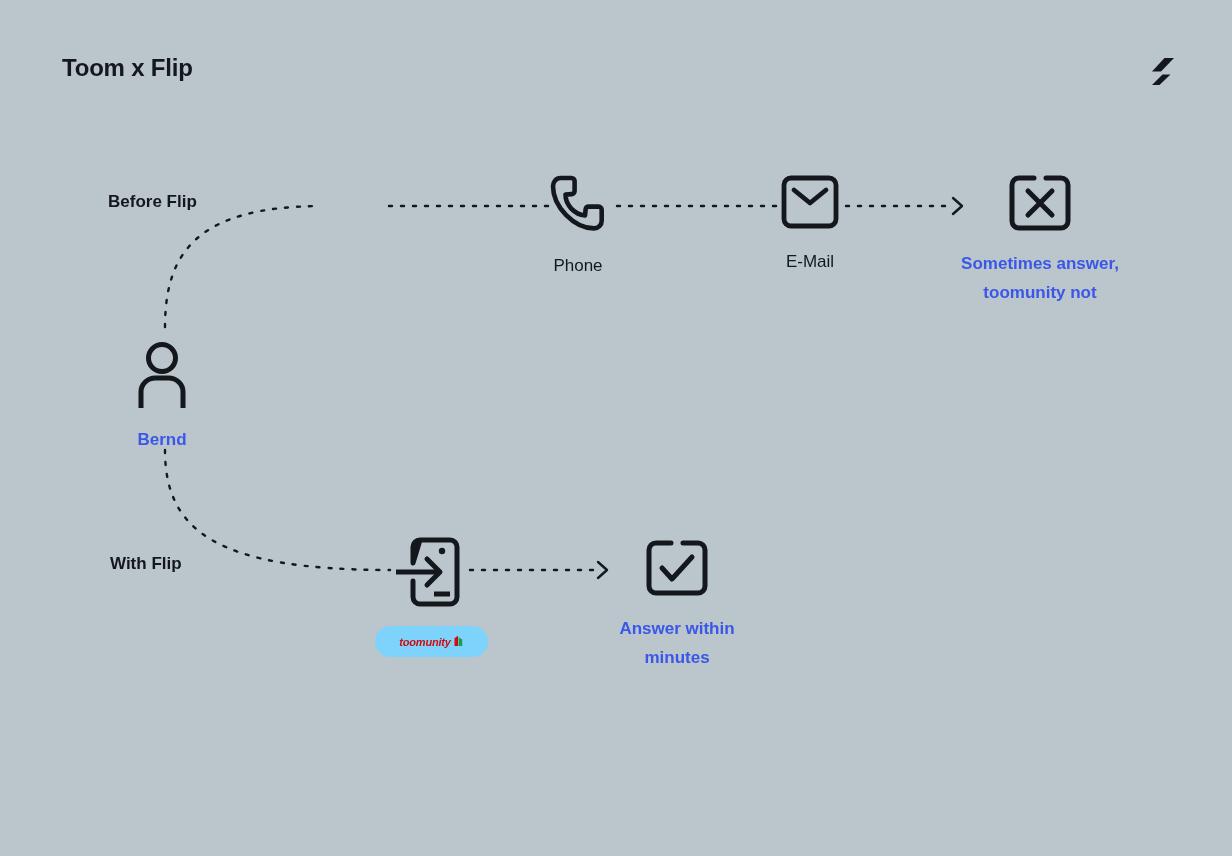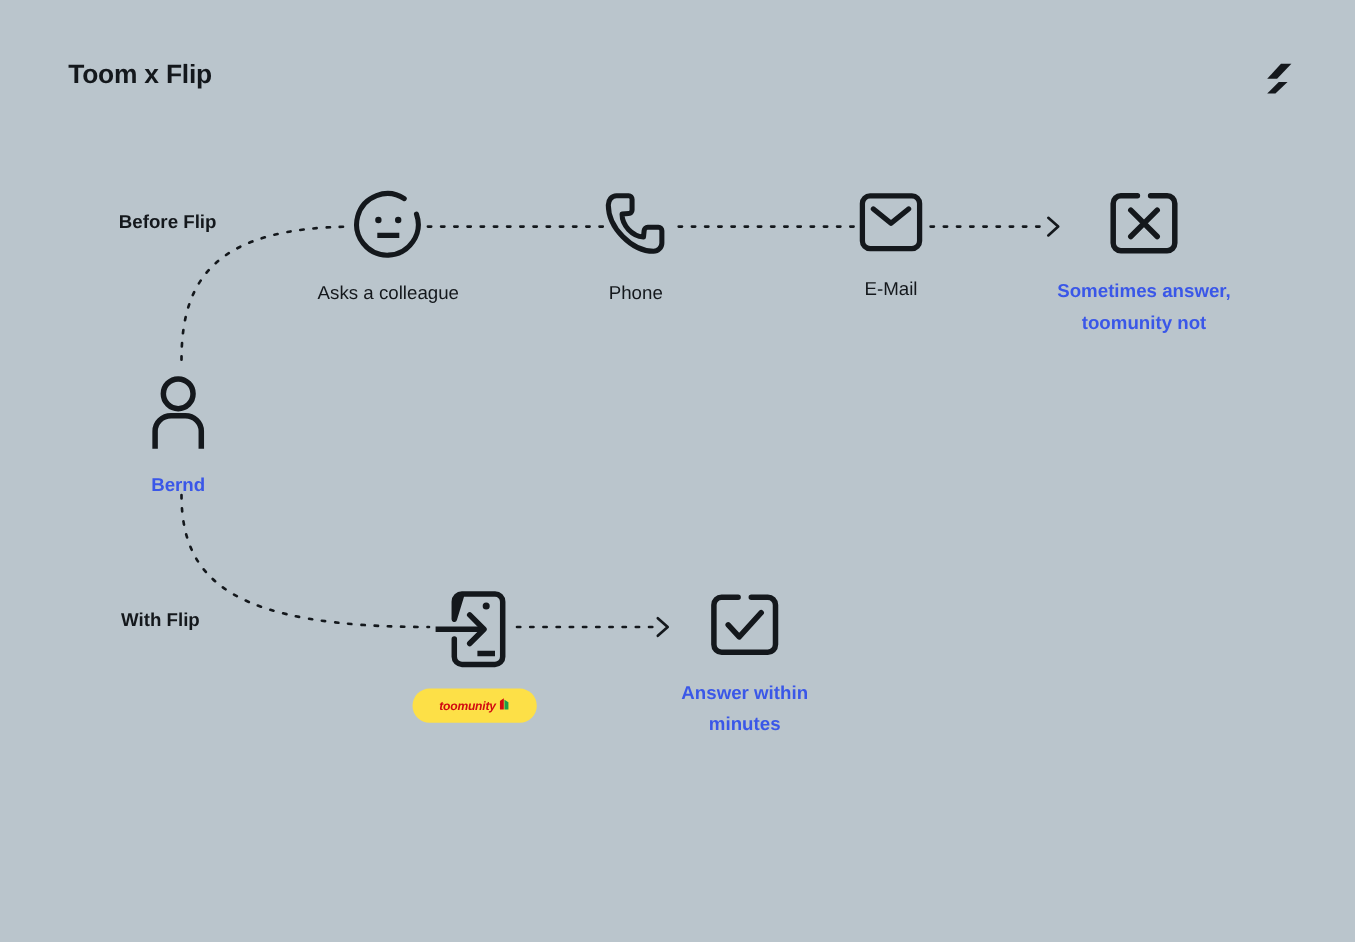--- a/index.html
+++ b/index.html
@@ -80,21 +80,21 @@
   #node-phone      { left: 528px; top: 172px; width: 100px; }
   #node-email      { left: 760px; top: 172px; width: 100px; }
   #node-noanswer   { left: 935px; top: 172px; width: 210px; }
   #node-app        { left: 382px; top: 534px; width: 100px; }
   #node-check      { left: 602px; top: 537px; width: 150px; }
 
   
   #toomunity-badge {
     left: 375px; top: 626px;
     width: 113px; height: 31px;
-    background: #fde047;
+    background: #7dd3fc;
     border-radius: 16px;
     display: flex;
     align-items: center;
     justify-content: center;
     gap: 2px;
   }
   #toomunity-text {
     font-size: 11px;
     font-weight: bold;
     font-style: italic;
@@ -141,32 +141,20 @@
   <div class="abs node" id="node-bernd">
     <span class="node-icon">
       <svg width="56" height="72" viewBox="0 0 56 72" aria-hidden="true">
         <circle cx="28" cy="18" r="13.5" fill="none" stroke="#14181c" stroke-width="5"></circle>
         <path d="M7,68 L7,52 C7,44 13.5,38 21.5,38 L34.5,38 C42.5,38 49,44 49,52 L49,68" fill="none" stroke="#14181c" stroke-width="5" stroke-linecap="butt"></path>
       </svg>
     </span>
     <span class="caption blue">Bernd</span>
   </div>
 
-  <div class="abs node" id="node-colleague">
-    <span class="node-icon">
-      <svg width="66" height="66" viewBox="0 0 66 66" aria-hidden="true">
-
-        <path d="M47.5,8.5 A28,28 0 1 0 58.6,22.6" fill="none" stroke="#14181c" stroke-width="4.6" stroke-linecap="round"></path>
-        <circle cx="24" cy="28" r="2.9" fill="#14181c"></circle>
-        <circle cx="42" cy="28" r="2.9" fill="#14181c"></circle>
-        <line x1="23" y1="42" x2="43" y2="42" stroke="#14181c" stroke-width="4.6" stroke-linecap="butt"></line>
-      </svg>
-    </span>
-    <span class="caption">Asks a colleague</span>
-  </div>
 
   <div class="abs node" id="node-phone">
     <span class="node-icon">
       <svg width="64" height="66" viewBox="0 0 64 66" aria-hidden="true">
         <path d="M14.5,6 L25.5,6 C27.2,6 28.6,7.4 28.6,9.1 L28.6,19
                  C28.6,20.6 27.3,22 25.6,22.1 L19.5,22.6
                  C19.5,33 28.5,42.5 39,43.5 L39.6,37.6
                  C39.8,35.9 41.1,34.6 42.8,34.6 L52.6,34.6
                  C54.3,34.6 55.7,36 55.7,37.7 L55.7,48.8
                  C55.7,53 52.3,56.4 48.1,56.4

